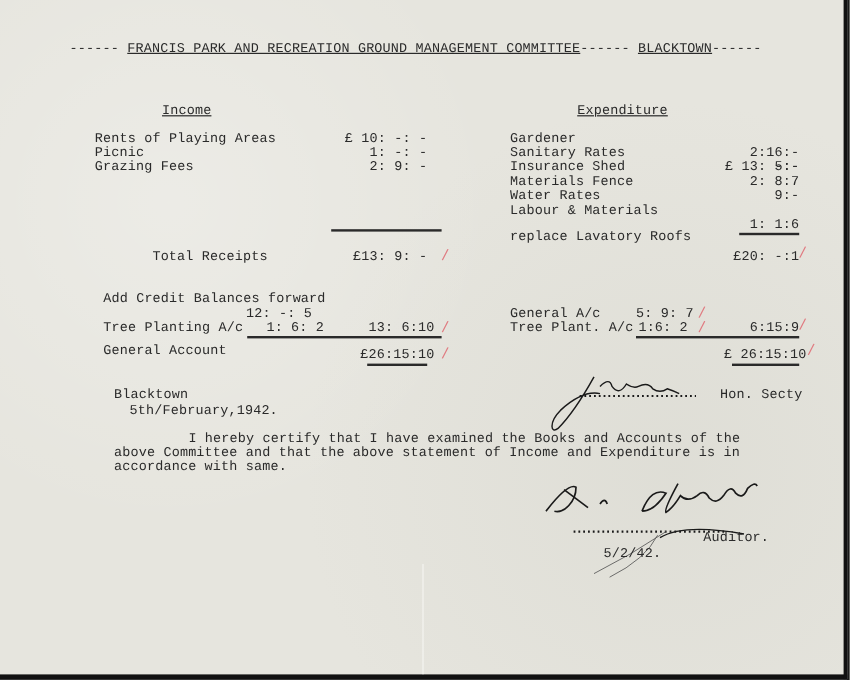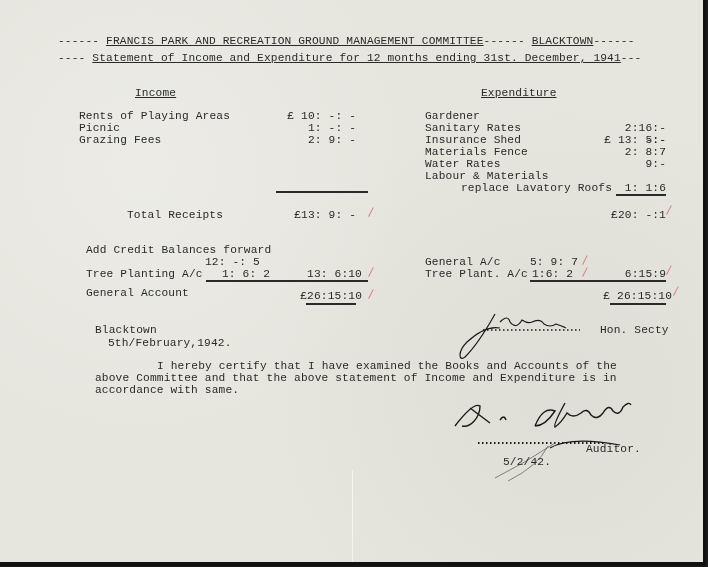--- a/index.html
+++ b/index.html
@@ -27,21 +27,20 @@
   .r { text-align: right; }
   svg.sig { position: absolute; overflow: visible; }
 </style>
 </head>
 <body>
 
 <div class="page">
   <div class="fold"></div>
 
   <div class="t" style="left:58px;top:35px;"><span>------</span> <span class="u">FRANCIS PARK AND RECREATION GROUND MANAGEMENT COMMITTEE</span><span>------</span> <span class="u">BLACKTOWN</span><span>------</span></div>
-  <div class="t" style="left:58px;top:52px;"><span>----</span> <span class="u">Statement of Income and Expenditure for 12 months ending 31st. December, 1941</span><span>---</span></div>
 
   <div class="t u" style="left:135px;top:87px;">Income</div>
   <div>
     <div class="t" style="left:79px;top:110px;">Rents of Playing Areas</div>
     <div class="t r" style="left:250px;top:110px;width:106px;">£ 10: -: -</div>
     <div class="t" style="left:79px;top:122px;">Picnic</div>
     <div class="t r" style="left:250px;top:122px;width:106px;">1: -: -</div>
     <div class="t" style="left:79px;top:134px;">Grazing Fees</div>
     <div class="t r" style="left:250px;top:134px;width:106px;">2: 9: -</div>
   </div>
@@ -68,21 +67,21 @@
     <div class="t r" style="left:580px;top:110px;width:86px;margin-top:24px;">£ 13: -:-</div>
     <div class="t" style="left:425px;top:122px;">Sanitary Rates</div>
     <div class="t r" style="left:580px;top:122px;width:86px;">2:16:-</div>
     <div class="t" style="left:425px;top:134px;">Insurance Shed</div>
     <div class="t r" style="left:580px;top:134px;width:86px;">5:-</div>
     <div class="t" style="left:425px;top:146px;text-align:right;">Materials Fence</div>
     <div class="t r" style="left:580px;top:146px;width:86px;">2: 8:7</div>
     <div class="t" style="left:425px;top:158px;">Water Rates</div>
     <div class="t r" style="left:580px;top:158px;width:86px;">9:-</div>
     <div class="t" style="left:425px;top:170px;">Labour &amp; Materials</div>
-    <div class="t" style="left:425px;top:182px;margin-left:36px;">replace Lavatory Roofs</div>
+    <div class="t" style="left:425px;top:192px;">replace Lavatory Roofs</div>
     <div class="t r" style="left:580px;top:182px;width:86px;">1: 1:6</div>
   </div>
   <div class="rule" style="left:616px;top:194px;width:50px;"></div>
   <div class="t r" style="left:580px;top:209px;width:86px;">£20: -:1</div>
   <div class="tick" style="left:667px;top:203px;">/</div>
 
   <div class="t" style="left:425px;top:256px;">General A/c</div>
   <div class="t" style="left:530px;top:256px;">5: 9: 7</div>
   <div class="tick" style="left:583px;top:253px;">/</div>
   <div class="t" style="left:425px;top:268px;">Tree Plant. A/c</div>

